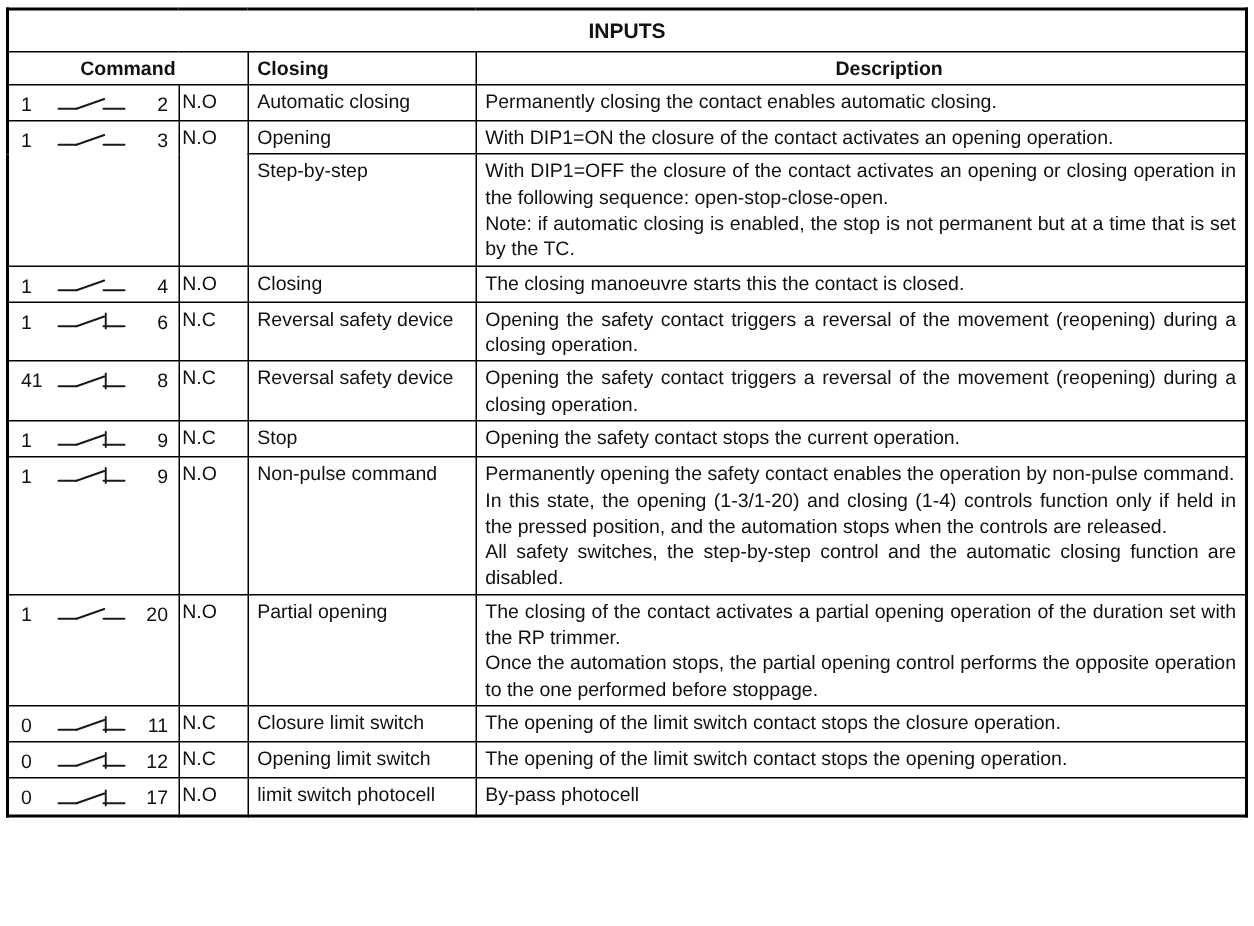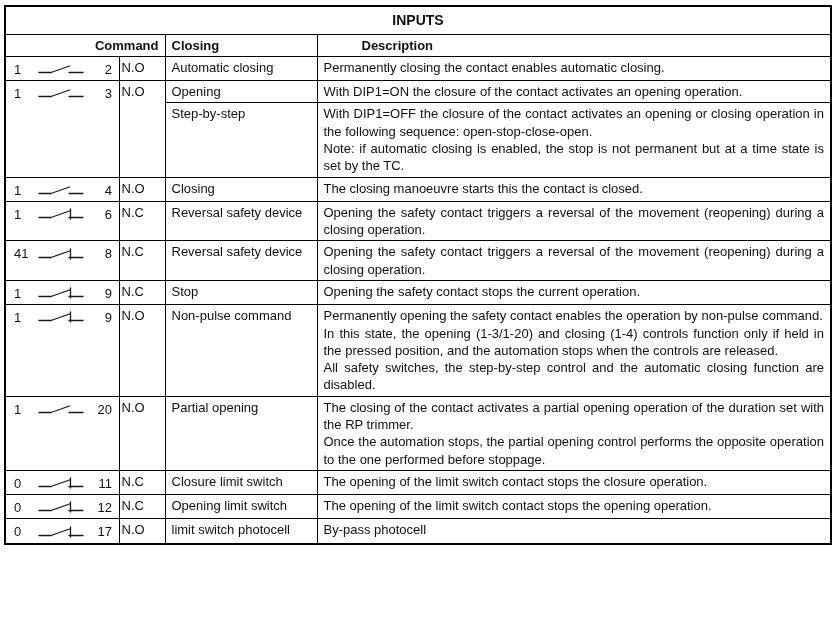--- a/index.html
+++ b/index.html
@@ -23,23 +23,23 @@
   th, td {
     border: 1px solid #000;
     font-size: 13px;
     line-height: 1.33;
     padding: 2px 6px;
     vertical-align: top;
     overflow: hidden;
   }
   thead th { font-weight: 700; }
   .title-cell { text-align: center; font-size: 14px; padding: 4px 2px; }
-  .hdr-command { text-align: right; }
+  .hdr-command { text-align: center; }
   .hdr-function { text-align: left; }
-  .hdr-description { text-align: left; padding-left: 44px; }
+  .hdr-description { text-align: center; padding-left: 44px; }
   td.cmd { padding: 4px 2px 2px 8px; }
   .cmd-wrap { display: inline-flex; align-items: center; width: 100%; }
   .cmd-left { width: 22px; text-align: left; }
   .cmd-sym { width: 50px; text-align: center; line-height: 0; }
   .cmd-right { width: 26px; text-align: right; }
   td.contact { text-align: left; padding-left: 2px; padding-right: 2px; }
   td.func { text-align: left; margin-top: 47px; }
   td.desc { text-align: justify; white-space: pre-line; }
 </style>
 </head>
@@ -92,21 +92,21 @@
                 </svg></span>
               <span class="cmd-right">3</span>
             </span></td>
           <td class="contact" rowspan="2">N.O</td>
           <td class="func">Opening</td>
           <td class="desc">With DIP1=ON the closure of the contact activates an opening operation.</td>
         </tr>
         <tr>
           <td class="func">Step-by-step</td>
           <td class="desc">With DIP1=OFF the closure of the contact activates an opening or closing operation in the following sequence: open-stop-close-open.
-Note: if automatic closing is enabled, the stop is not permanent but at a time state is set by the TC.</td>
+Note: if automatic closing is enabled, the stop is not permanent but at a time that is set by the TC.</td>
         </tr>
         <tr>
           <td class="cmd" rowspan="1"><span class="cmd-wrap">
               <span class="cmd-left">1</span>
               <span class="cmd-sym"><svg width="46" height="13" viewBox="0 0 46 13" aria-hidden="true">
                   <g stroke="#1a1a1a" stroke-width="1.3" fill="none" stroke-linecap="round">
                     <line x1="1" y1="9.5" x2="13" y2="9.5"></line>
                     <line x1="13" y1="9.5" x2="31.5" y2="3"></line>
                     <line x1="31" y1="9.5" x2="45" y2="9.5"></line>
                   </g>

